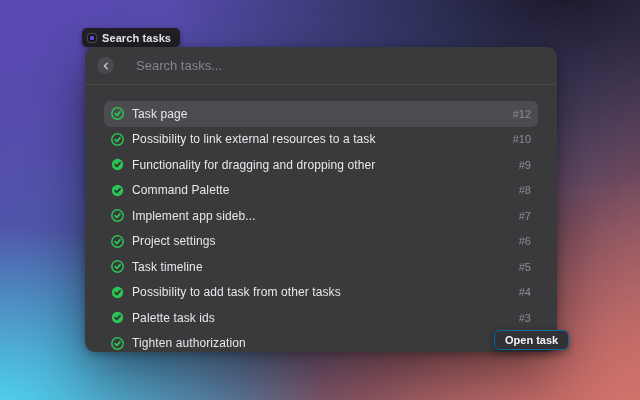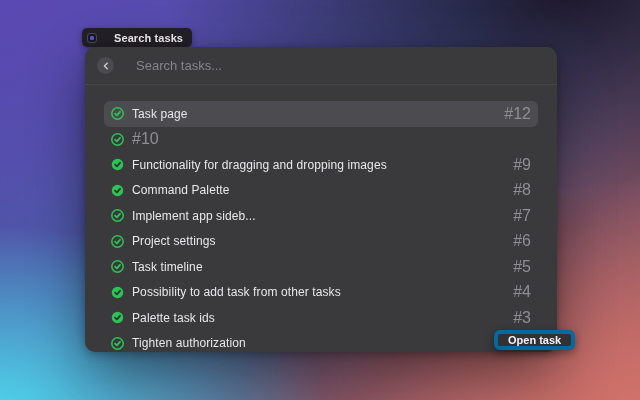--- a/index.html
+++ b/index.html
@@ -18,21 +18,21 @@
       radial-gradient(120% 95% at 88% -2%, rgba(26,19,36,0.95) 0%, rgba(26,19,36,0) 52%),
       radial-gradient(95% 85% at -2% 104%, #4fd8ef 0%, rgba(79,216,239,0) 56%),
       radial-gradient(105% 95% at 102% 104%, #d3726b 0%, rgba(211,114,107,0) 62%),
       radial-gradient(115% 105% at 0% 0%, #5a49b2 0%, rgba(90,73,178,0) 68%),
       linear-gradient(140deg,#5348a8 0%,#4a64a6 45%,#6f4a5f 75%,#b46561 100%);
   }
 
   
   .badge{
     position:absolute;left:82px;top:28px;height:19px;
-    display:flex;align-items:center;gap:17px;
+    display:flex;align-items:center;gap:5px;
     padding:0 9px 0 5px;border-radius:5px;
     background:#232127;box-shadow:0 2px 6px rgba(0,0,0,0.35);
     cursor:default;
   }
   .badge-icon{
     width:10px;height:10px;border-radius:3px;
     background:#1b1a20;border:1px solid #4d4b59;
     display:flex;align-items:center;justify-content:center;
   }
   .badge-icon i{display:block;width:4px;height:4px;border-radius:1.5px;background:#5d54e6;}
@@ -69,27 +69,27 @@
   .check svg{display:block;}
   .check.outline circle{fill:none;stroke:var(--green);stroke-width:1.5;}
   .check.outline path{stroke:var(--green);}
   .check.filled circle{fill:var(--green);stroke:none;}
   .check.filled path{stroke:#333237;}
   .check path{fill:none;stroke-width:1.8;stroke-linecap:round;stroke-linejoin:round;}
   .row-label{
     flex:1;font-size:12px;color:var(--text);white-space:nowrap;
     overflow:hidden;text-overflow:ellipsis;letter-spacing:0.1px;
   }
-  .row-id{font-size:16px;color:var(--muted);flex:0 0 auto;}
+  .row-id{font-size:11px;color:var(--muted);flex:0 0 auto;}
 
   
   .action-btn{
     position:absolute;left:494px;top:330px;height:20px;
     padding:0 10px;border-radius:6px;
-    background:#323136;border:4px solid #0369a1;
+    background:#323136;border:1px solid #0369a1;
     color:#f4f3f6;font-family:inherit;font-size:11px;font-weight:700;
     display:flex;align-items:center;cursor:pointer;
     box-shadow:0 3px 8px rgba(0,0,0,0.4);
   }
 </style>
 </head>
 <body>
 
 <div class="badge">
   <span class="badge-icon">
@@ -118,30 +118,31 @@
     <span class="row-label">Task page</span>
     <span class="row-id">#12</span>
   </div>
       <div class="row">
     <span class="check outline">
       <svg width="13" height="13" viewBox="0 0 13 13">
         <circle cx="6.5" cy="6.5" r="5.7"></circle>
         <path d="M4.1 6.7 L5.9 8.4 L9.0 4.8"></path>
       </svg>
     </span>
+    <span class="row-label">Possibility to link external resources to a task</span>
     <span class="row-id">#10</span>
   </div>
       <div class="row">
     <span class="check filled">
       <svg width="13" height="13" viewBox="0 0 13 13">
         <circle cx="6.5" cy="6.5" r="5.7"></circle>
         <path d="M4.1 6.7 L5.9 8.4 L9.0 4.8"></path>
       </svg>
     </span>
-    <span class="row-label">Functionality for dragging and dropping images</span>
+    <span class="row-label">Functionality for dragging and dropping other</span>
     <span class="row-id">#9</span>
   </div>
       <div class="row">
     <span class="check filled">
       <svg width="13" height="13" viewBox="0 0 13 13">
         <circle cx="6.5" cy="6.5" r="5.7"></circle>
         <path d="M4.1 6.7 L5.9 8.4 L9.0 4.8"></path>
       </svg>
     </span>
     <span class="row-label">Command Palette</span>

